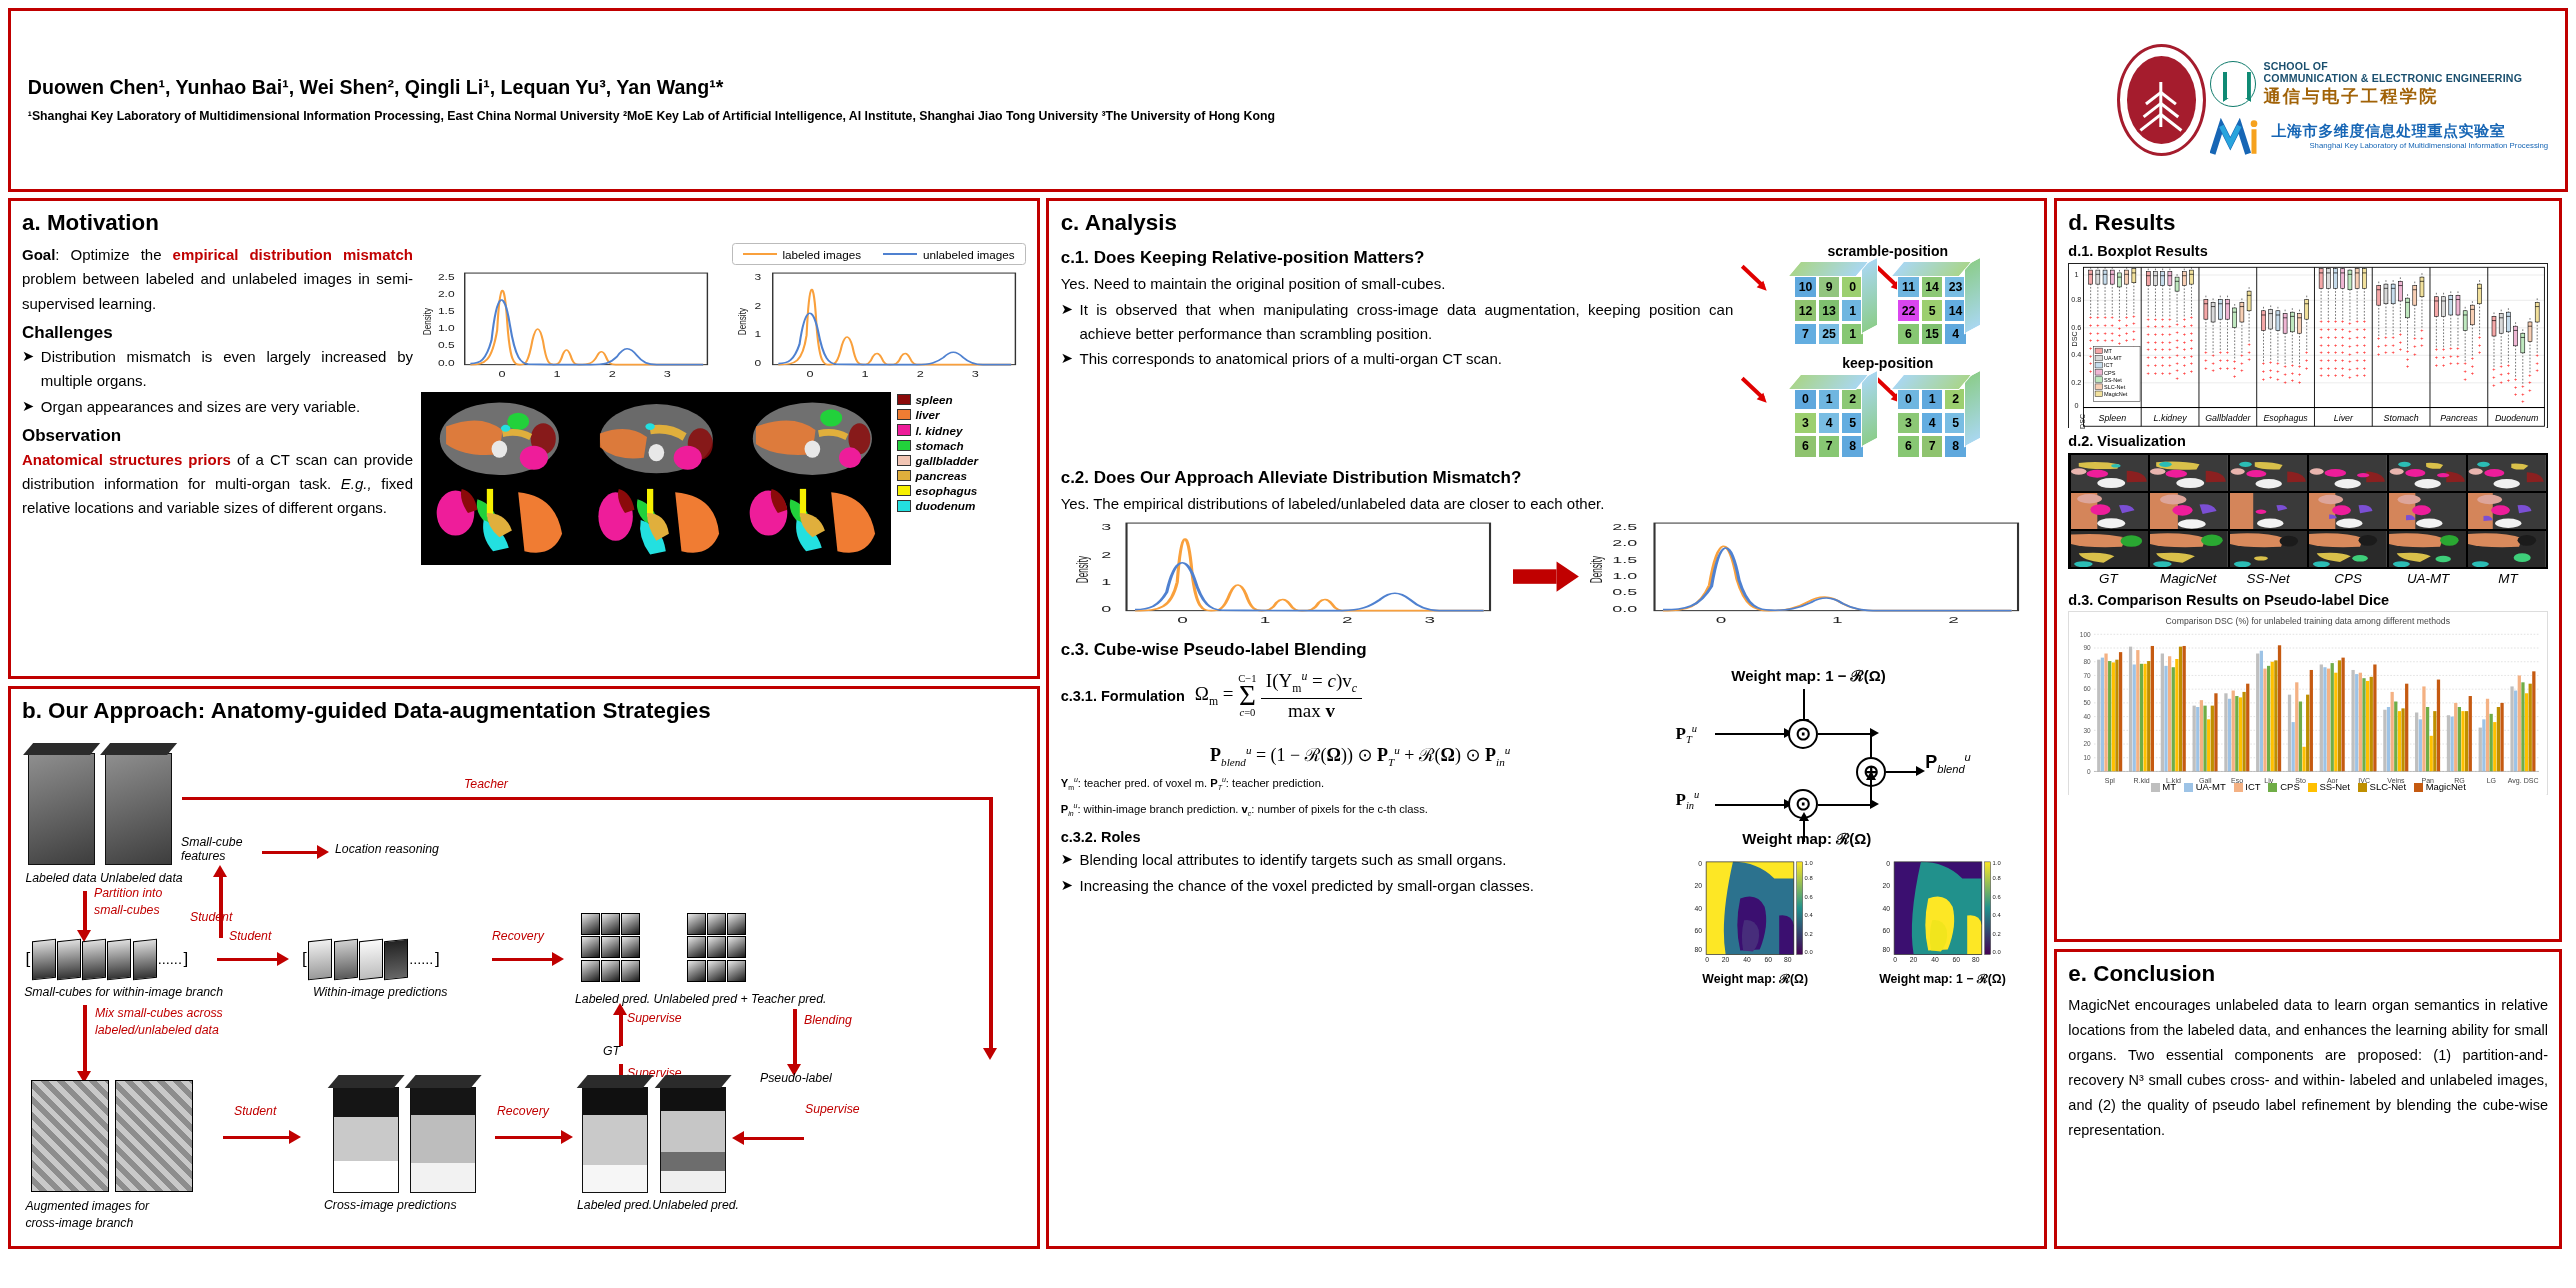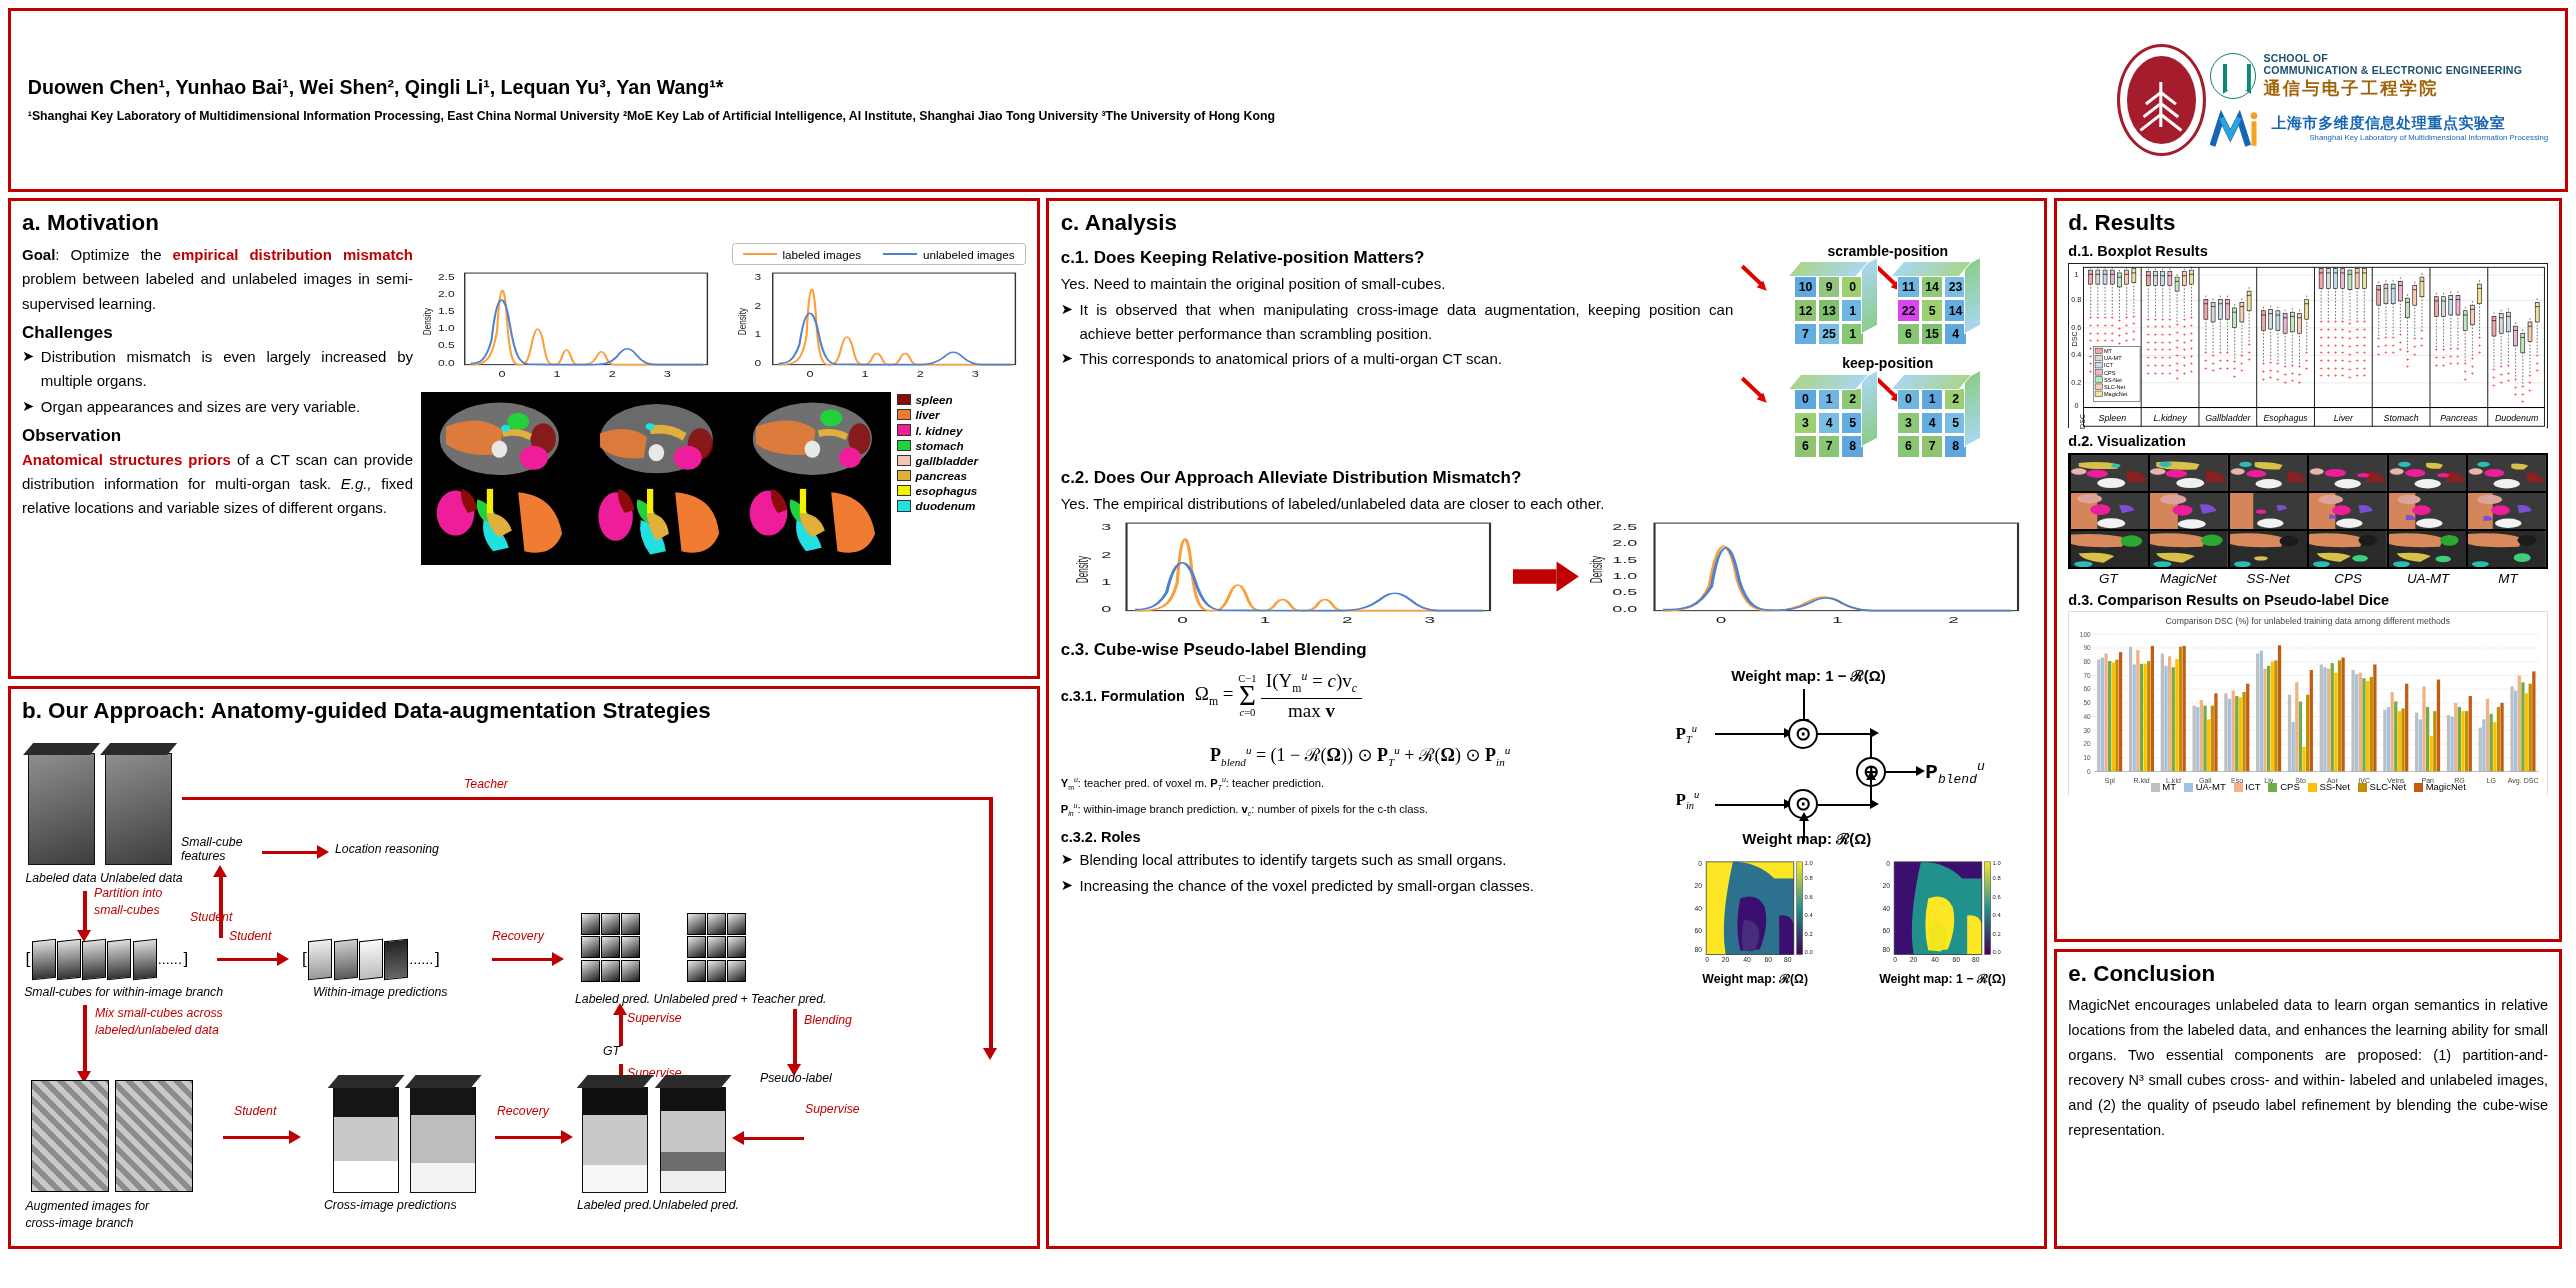--- a/index.html
+++ b/index.html
@@ -6,21 +6,21 @@
   html,body { width:2576px; height:1288px; background:#fff;
     font-family:"Liberation Sans", sans-serif; }
   .poster { position:relative; width:2576px; height:1288px; background:#fff; padding:7.8px; }
 
   
   .header { position:relative; border:3.9px solid #c00000; height:184px; padding:12.3px 17px; display:flex; align-items:center; }
   .header-text { flex:1 1 auto; }
   .poster-title { color:#c00000; font-weight:bold; font-size:35px; letter-spacing:-0.3px; line-height:1.05; margin-bottom:14.5px; }
   .authors { font-weight:bold; font-size:19.6px; color:#000; margin-bottom:10px; }
   .affil { font-weight:bold; font-size:12.3px; color:#000; }
-  .logos { display:flex; align-items:center; gap:4px; padding-left:14.5px; }
+  .logos { display:flex; align-items:flex-end; gap:4px; padding-left:14.5px; }
   .ecnu-logo { width:89px; height:112px; position:relative; }
   .ecnu-logo .ring { position:absolute; inset:0; border:3.4px solid #a51c2d; border-radius:50%; }
   .ecnu-logo .inner { position:absolute; left:10px; top:12.3px; right:10px; bottom:12.3px; background:#a51c2d; border-radius:50%; }
   .ecnu-logo .tree { position:absolute; left:50%; top:34%; transform:translateX(-50%); width:3.4px; height:45px; background:#fff; }
   .ecnu-logo .br { position:absolute; background:#fff; height:2.8px; left:50%; transform-origin:left center; }
   .school-logos { display:flex; flex-direction:column; gap:9px; }
   .school-row { display:flex; align-items:center; gap:7.8px; }
   .cee-mark { width:46px; height:46px; border:1.7px solid #0f7b6c; border-radius:50%; position:relative; flex:none; }
   .cee-mark::after { content:""; position:absolute; left:12.3px; top:10px; width:20px; height:26px; border:4.5px solid #0f8a74; border-top:none; clip-path:polygon(0 0,100% 0,100% 100%,50% 70%,0 100%); }
   .school-en1 { font-size:10.6px; font-weight:bold; color:#1a4f6e; letter-spacing:0.2px; }
@@ -678,21 +678,21 @@
                 Weight map: 1 − ℛ(<b>Ω</b>)
               </div>
               <div class="blk-arrow-v down" style="left:139px;top:24.6px;height:31px"></div>
               <div style="position:absolute;left:11.2px;top:58px;font-size:17px;font-family:'Liberation Serif',serif"><b>P</b><sub><i>T</i></sub><sup><i>u</i></sup></div>
               <div class="blk-arrow-h" style="left:51px;top:68px;width:70px"></div>
               <div class="op-circle" style="position:absolute;left:124px;top:54px">⊙</div>
               <div class="blk-arrow-h" style="left:154px;top:68px;width:53px"></div>
               <div class="blk-arrow-v down" style="left:206px;top:68px;height:26px"></div>
               <div class="op-circle" style="position:absolute;left:192px;top:92px">⊕</div>
               <div class="blk-arrow-h" style="left:222px;top:106px;width:31px"></div>
-              <div style="position:absolute;left:261px;top:94px;font-size:21px;font-family:Liberation Mono, monospace"><b>P</b><sub><i>blend</i></sub><sup><i>u</i></sup></div>
+              <div style="position:absolute;left:261px;top:86px;font-size:18px;font-family:Liberation Sans, sans-serif"><b>P</b><sub><i>blend</i></sub><sup><i>u</i></sup></div>
               <div style="position:absolute;left:11.2px;top:124px;font-size:17px;font-family:'Liberation Serif',serif"><b>P</b><sub><i>in</i></sub><sup><i>u</i></sup></div>
               <div class="blk-arrow-h" style="left:51px;top:139px;width:70px"></div>
               <div class="op-circle" style="position:absolute;left:124px;top:124px">⊙</div>
               <div class="blk-arrow-h" style="left:154px;top:139px;width:53px"></div>
               <div class="blk-arrow-v up" style="left:206px;top:114px;height:26px"></div>
               <div class="blk-arrow-v up" style="left:139px;top:155px;height:22.4px"></div>
               <div style="position:absolute;left:78px;top:163px;font-size:15px;font-weight:bold">
                 Weight map: ℛ(<b>Ω</b>)
               </div>
             </div>

